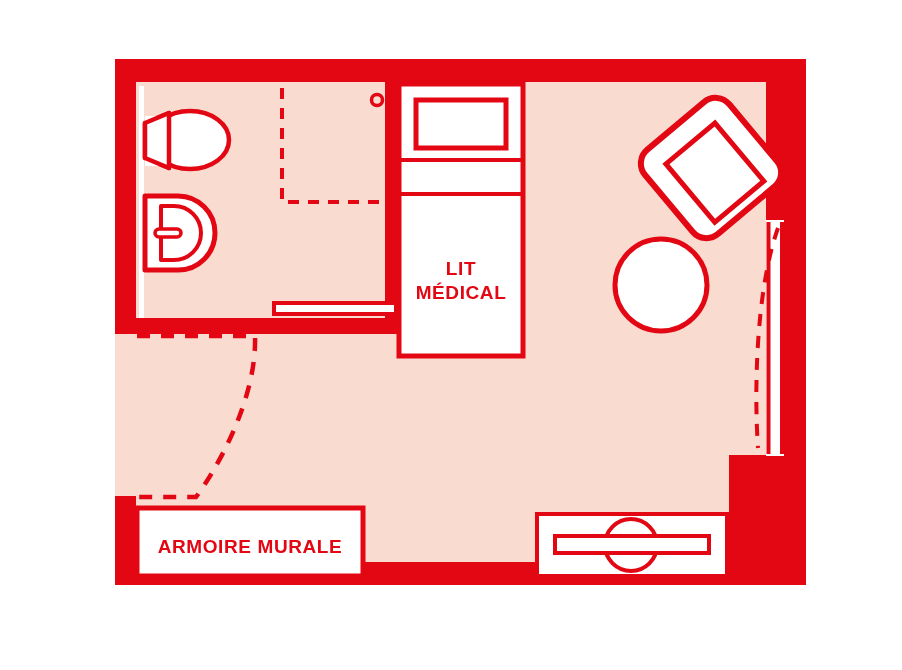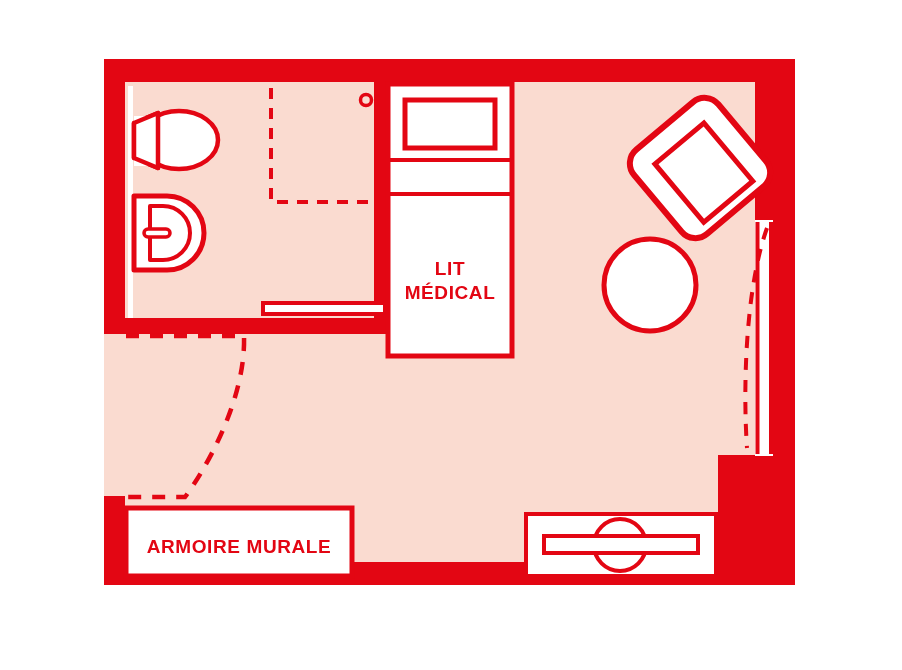--- a/index.html
+++ b/index.html
@@ -11,20 +11,21 @@
     width: 902px;
     height: 670px;
     font-family: "Liberation Sans", sans-serif;
     overflow: hidden;
   }
   #plan-root {
     position: relative;
     width: 738px;
     height: 670px;
     background: #ffffff;
+    padding-left: 11px;
   }
   svg#floorplan {
     display: block;
     width: 902px;
     height: 670px;
   }
   .label-text {
     font-family: "Liberation Sans", sans-serif;
     font-weight: bold;
     letter-spacing: 0.6px;

